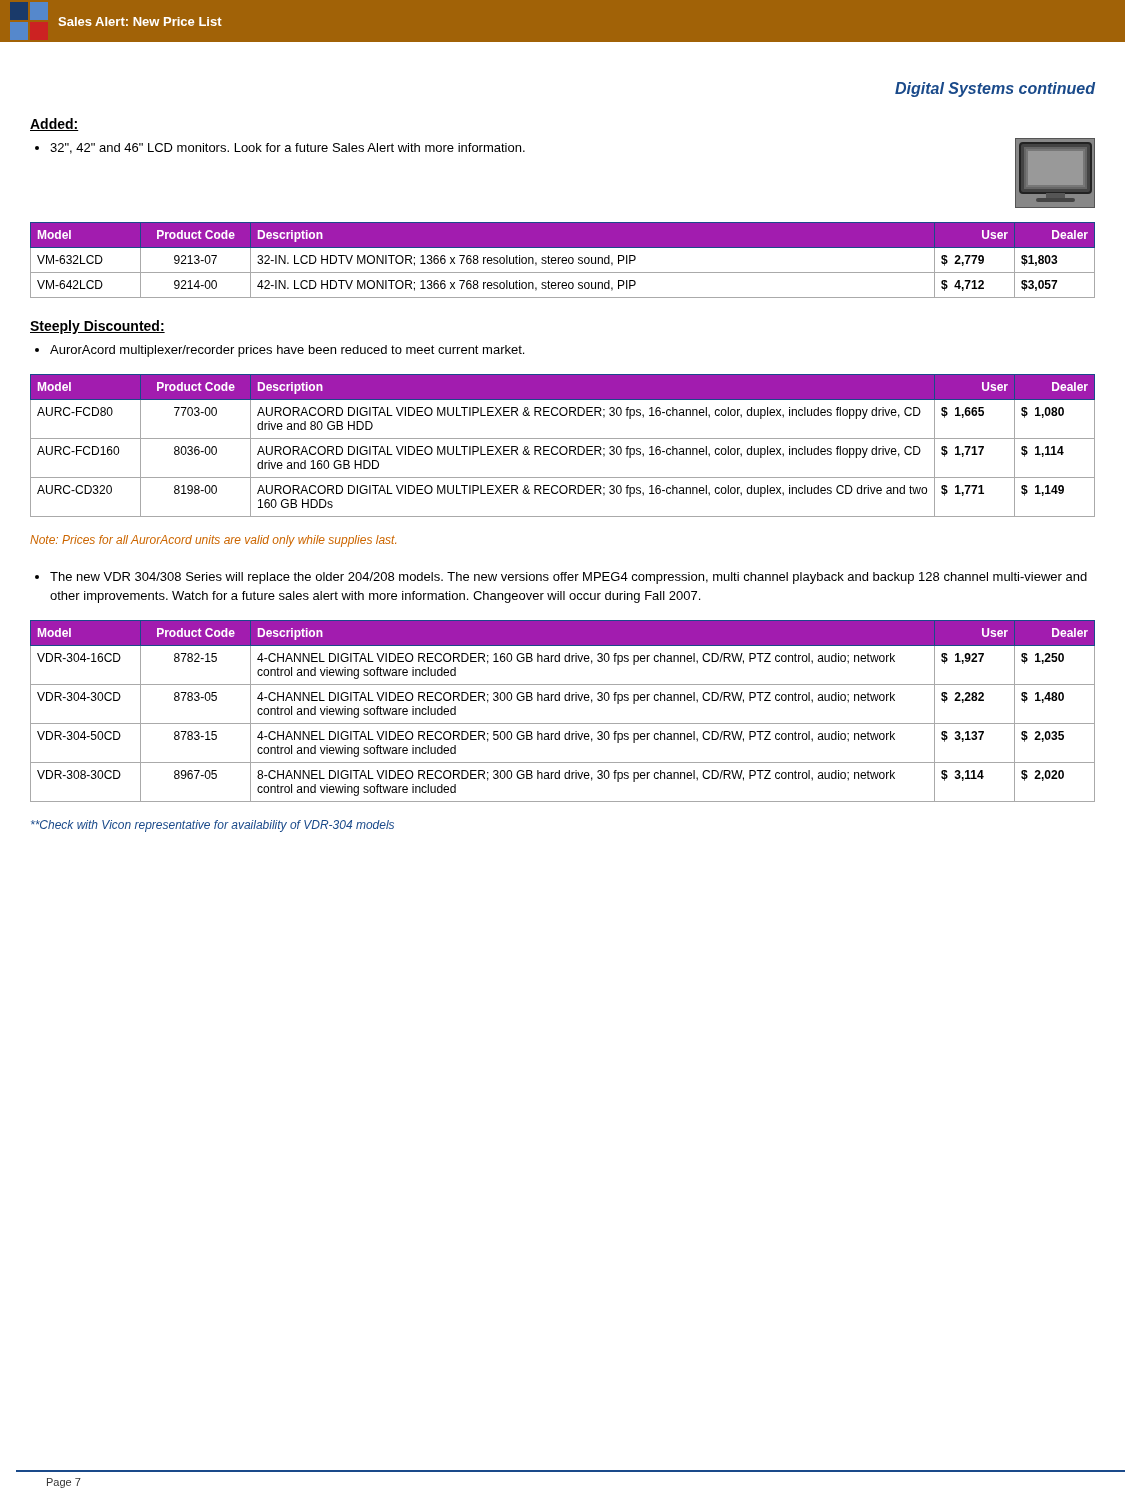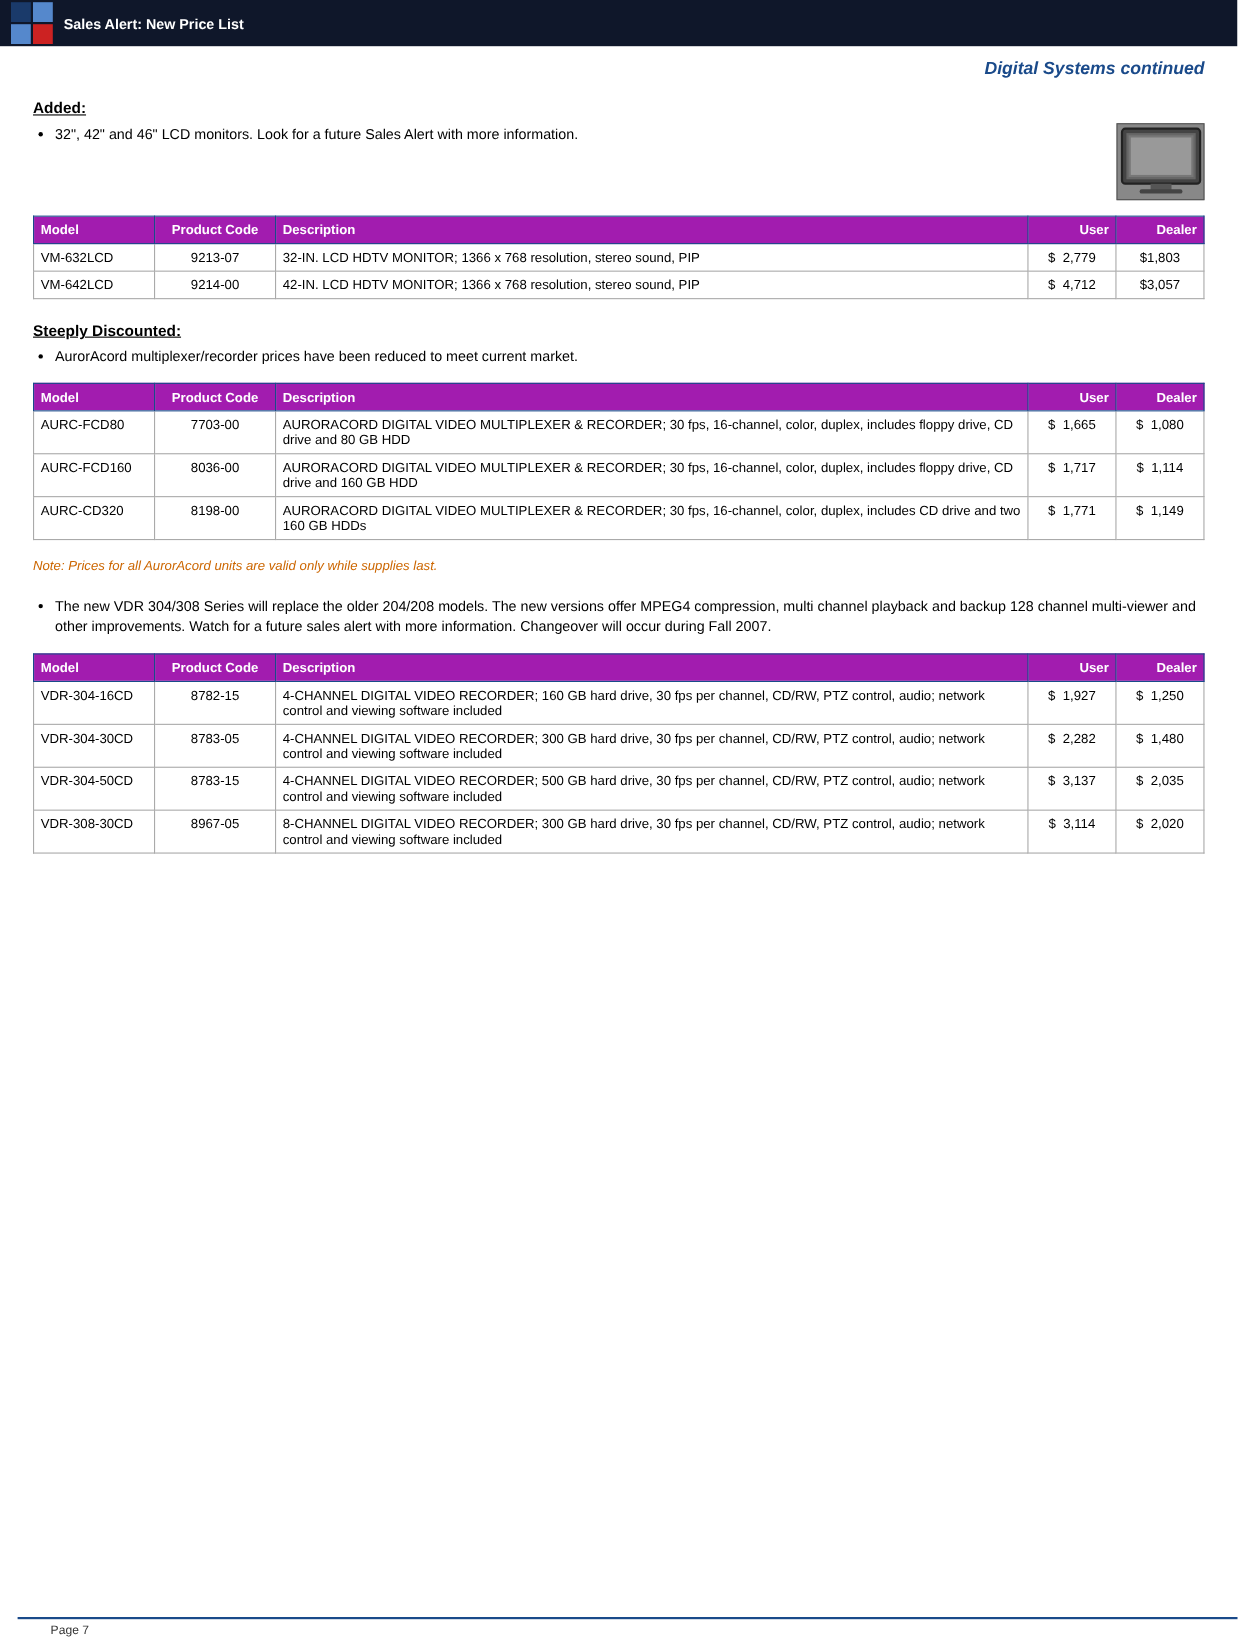--- a/index.html
+++ b/index.html
@@ -9,33 +9,33 @@
       background: #fff;
       width: 1125px;
       min-height: 1502px;
       position: relative;
     }
 
     
     .header {
       display: flex;
       align-items: center;
-      background: #0f172a;
+      background: #a16207;
       padding: 4px 10px;
       height: 42px;
     }
     .header-title {
       color: #fff;
       font-size: 13px;
       font-weight: bold;
     }
 
     
     .page-content {
-      padding: 12px 30px 30px 30px;
+      padding: 38px 30px 30px 30px;
     }
 
     
     .section-title-right {
       text-align: right;
       color: #1a4a8a;
       font-size: 16px;
       font-weight: bold;
       font-style: italic;
       margin-bottom: 18px;
@@ -121,21 +121,22 @@
       vertical-align: top;
       border-left: 1px solid #ccc;
       border-right: 1px solid #ccc;
     }
 
     .price-table tbody td.center {
       text-align: center;
     }
 
     .price-table tbody td.right {
-      text-align: center;
+      text-align: left;
+      font-weight: bold;
     }
 
     .price-table .col-model { width: 110px; }
     .price-table .col-code { width: 110px; text-align: center; }
     .price-table .col-user { width: 80px; text-align: right; }
     .price-table .col-dealer { width: 80px; text-align: right; }
 
     .note-italic {
       color: #cc6600;
       font-style: italic;
@@ -354,19 +355,20 @@
         </tr>
         <tr>
           <td>VDR-308-30CD</td>
           <td class="center">8967-05</td>
           <td>8-CHANNEL DIGITAL VIDEO RECORDER; 300 GB hard drive, 30 fps per channel, CD/RW, PTZ control, audio; network control and viewing software included</td>
           <td class="right">$&nbsp;&nbsp;3,114</td>
           <td class="right">$&nbsp;&nbsp;2,020</td>
         </tr>
       </tbody>
     </table>
+    <div class="note-italic-blue">**Check with Vicon representative for availability of VDR-304 models</div>
   </div>
 
 </div>
 
 <div class="footer">
   <span class="footer-text">Page 7</span>
 </div>
 
 </body></html>

